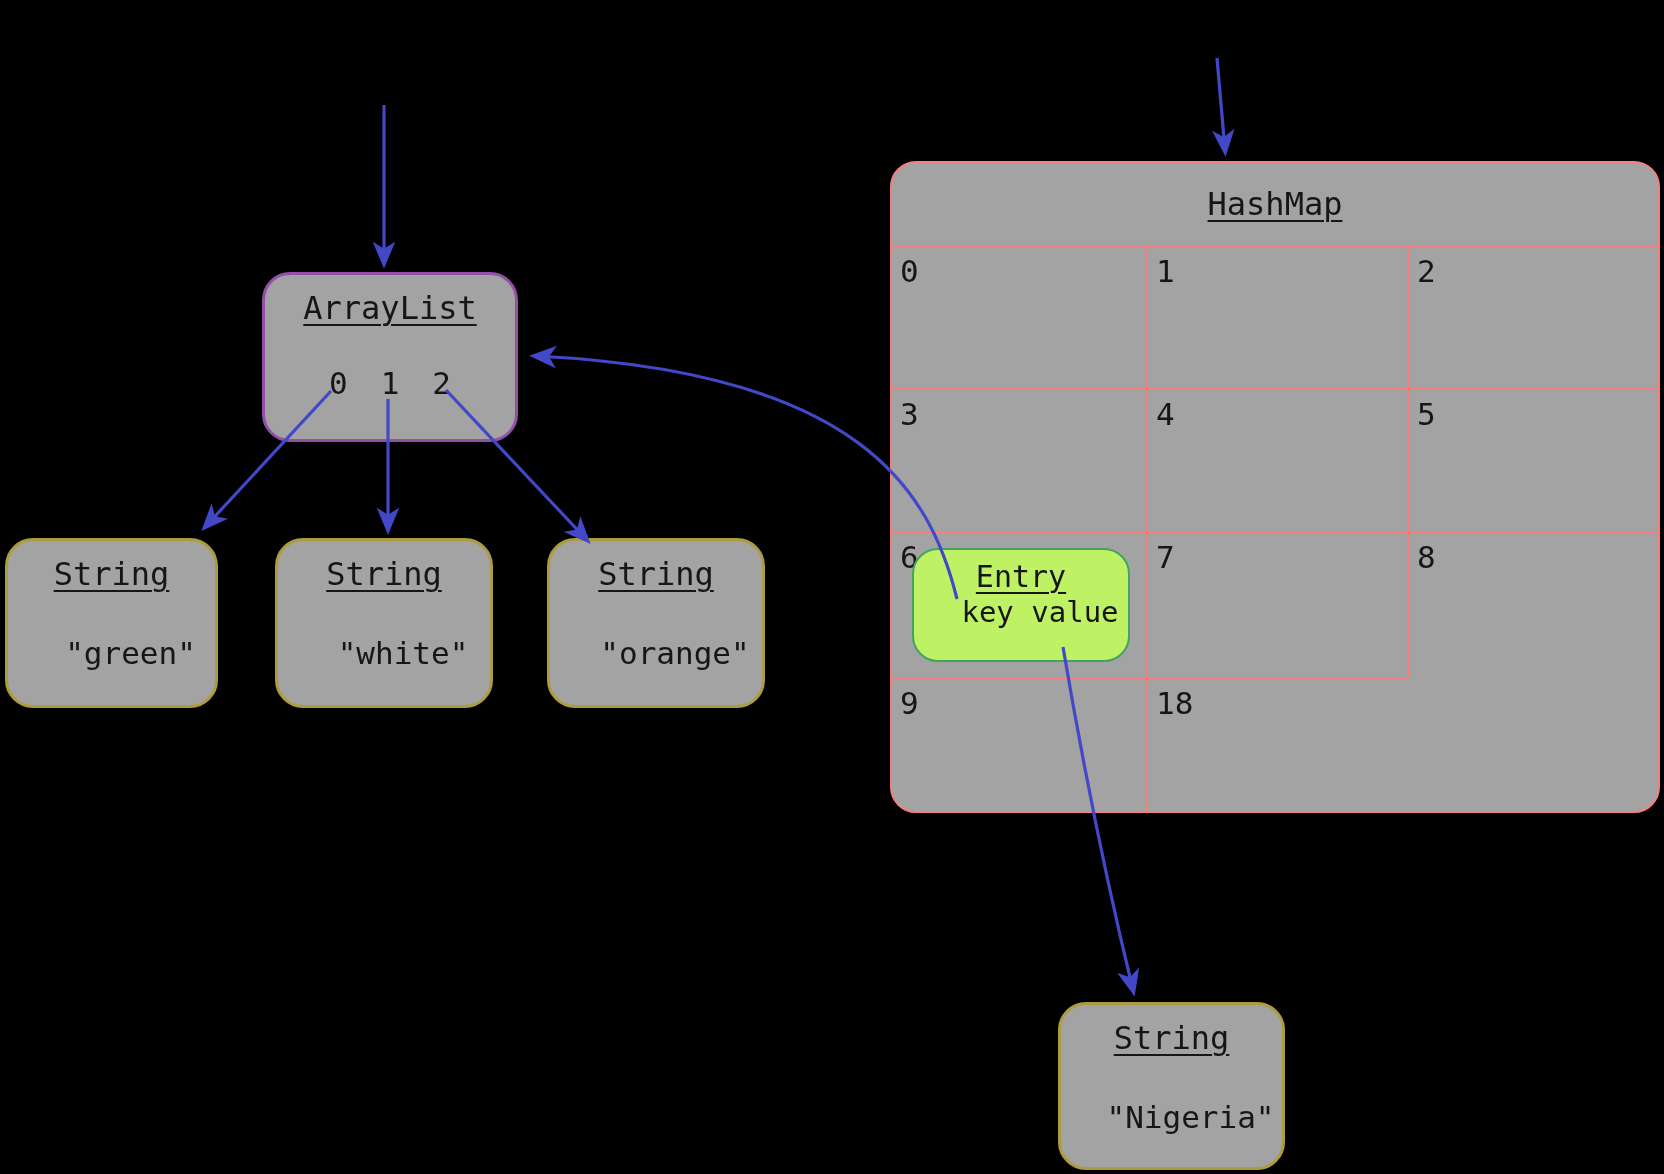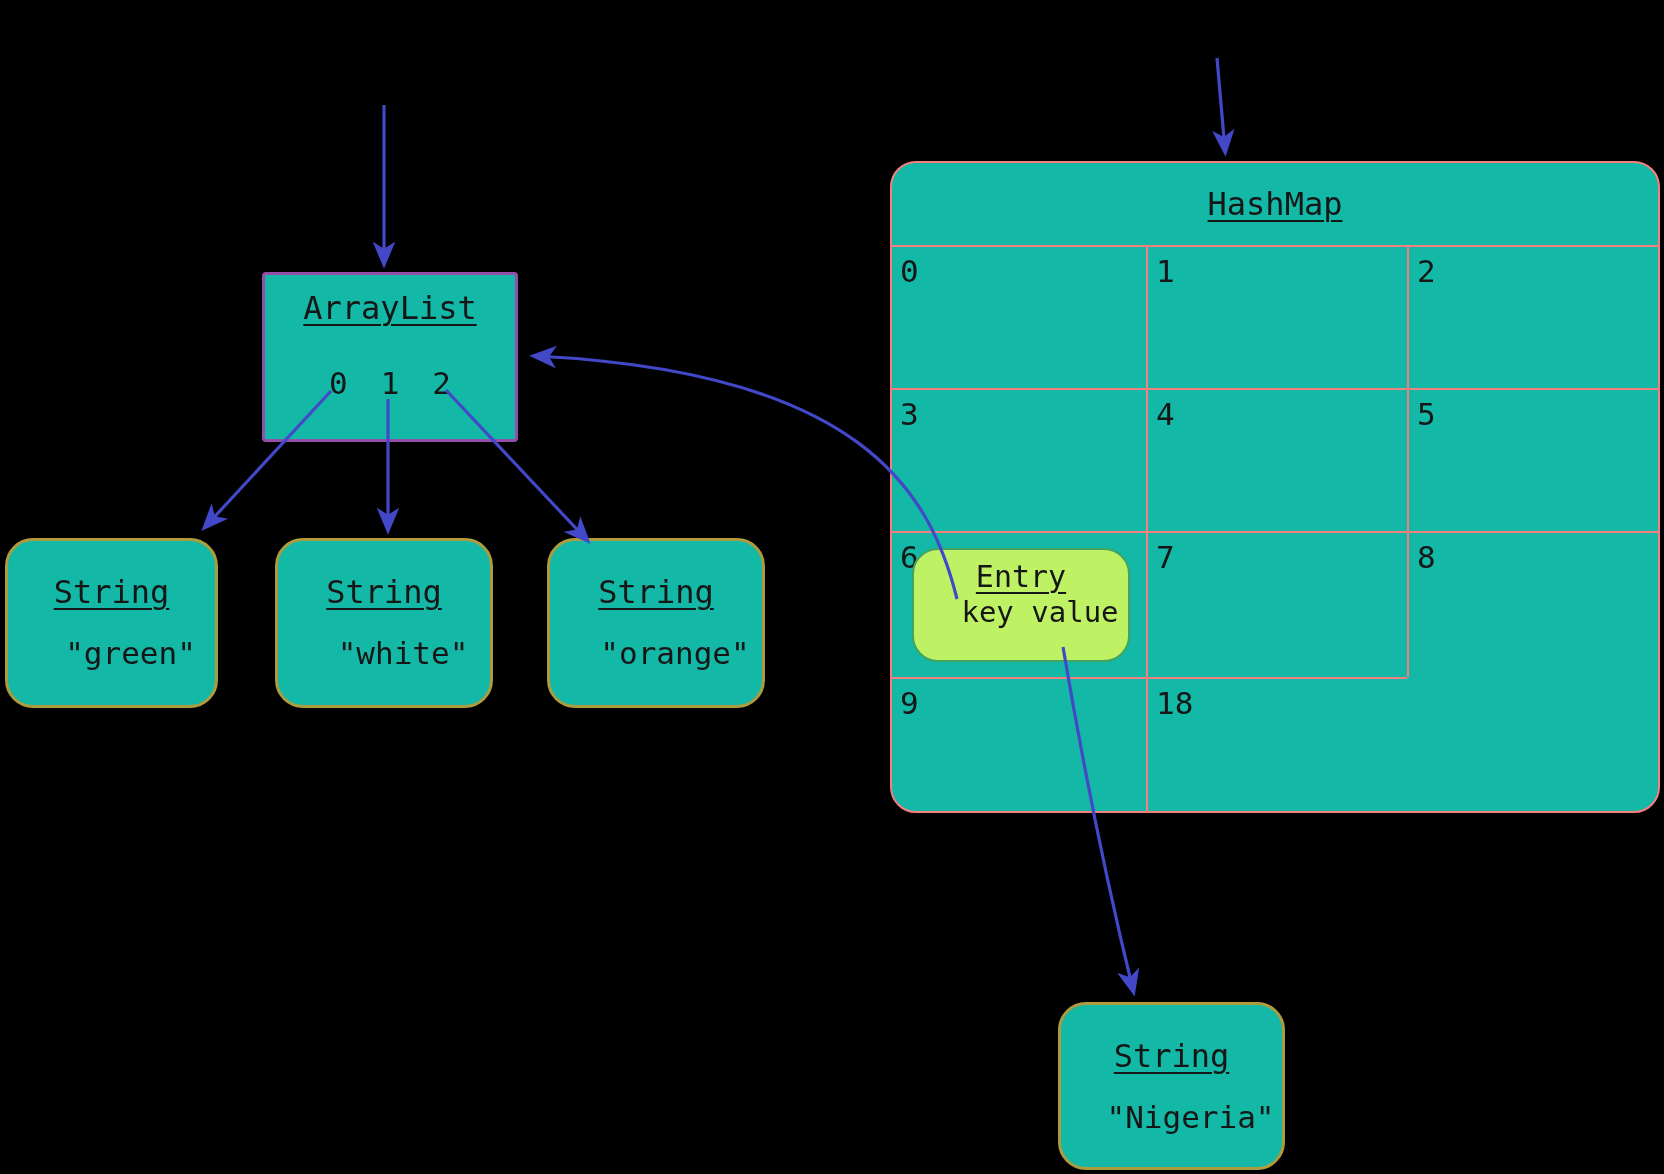--- a/index.html
+++ b/index.html
@@ -2,46 +2,46 @@
 <html><head>
 <meta charset="utf-8">
 <style>
   html,body{margin:0;padding:0;}
   body{
     width:1664px;height:1174px;position:relative;overflow:hidden;
     background:#000;color:#161616;
     font-family:"DejaVu Sans Mono","Liberation Mono",monospace;
   }
   .box{
-    position:absolute;background:#14b8a6;text-align:center;box-sizing:border-box;
+    position:absolute;background:#a3a3a3;text-align:center;box-sizing:border-box;
   }
   .title{
     display:inline-block;
     text-decoration:underline;
     text-underline-offset:5px;
     text-decoration-thickness:2px;
     font-size:32px;line-height:38px;
   }
   .value{font-size:31px;line-height:36px;margin-left:38px;}
 
   
   .arraylist{
     left:262px;top:272px;width:256px;height:170px;
-    border:3px solid #9450a8;border-radius:4px;
+    border:3px solid #9450a8;border-radius:28px;
   }
   .arraylist .title{margin-top:14px;}
   .indices{
     position:absolute;left:0;right:0;top:90px;
     display:flex;justify-content:center;gap:33px;
     font-size:31px;line-height:36px;
   }
 
   
   .strbox{border:3px solid #ad9c3d;border-radius:28px;}
-  .strbox .title{margin-top:32px;}
+  .strbox .title{margin-top:14px;}
   .strbox .value{position:absolute;left:0;right:0;top:94px;}
   .str-green {left:5px;  top:538px;width:213px;height:170px;}
   .str-white {left:275px;top:538px;width:218px;height:170px;}
   .str-orange{left:547px;top:538px;width:218px;height:170px;}
   .str-nigeria{left:1058px;top:1002px;width:227px;height:168px;}
 
   
   .hashmap{
     left:890px;top:161px;width:770px;height:652px;
     border:2px solid #f57f7f;border-radius:26px;

